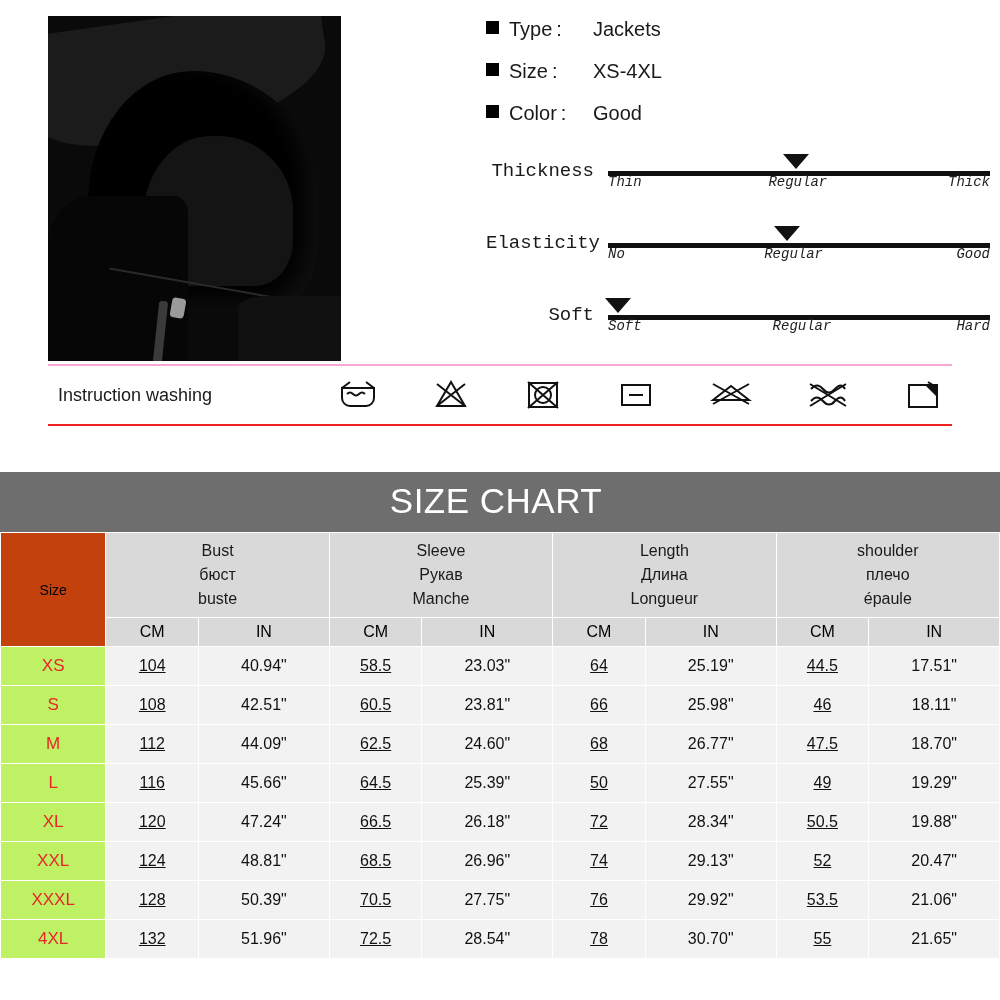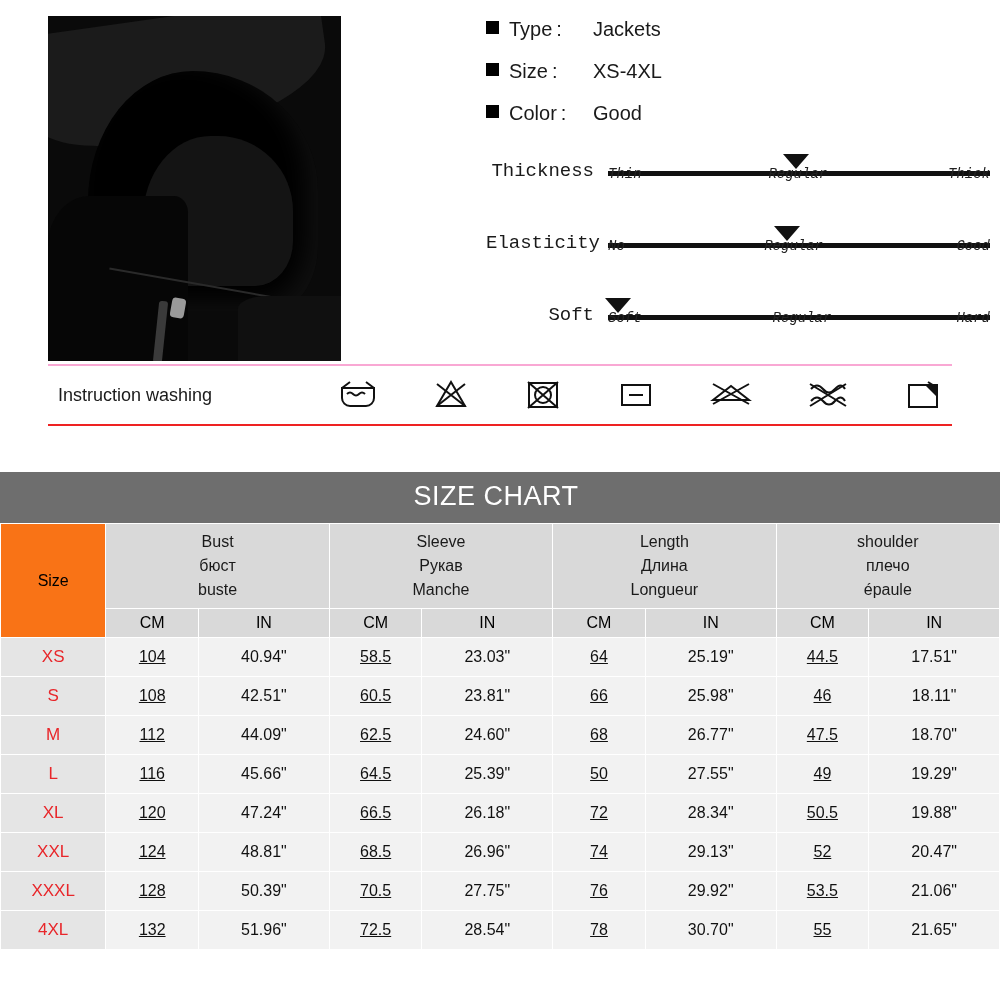--- a/index.html
+++ b/index.html
@@ -167,21 +167,21 @@
     position: absolute;
     top: 8px;
     width: 0; height: 0;
     border-left: 13px solid transparent;
     border-right: 13px solid transparent;
     border-top: 15px solid #111;
   }
   .slider-scale {
     position: absolute;
     left: 122px;
-    top: 20px;
+    top: 28px;
     width: 382px;
     display: flex;
     justify-content: space-between;
     font-size: 14px;
     font-style: italic;
     color: #222;
   }
   .slider-scale span:nth-child(2) { margin-left: 6px; }
 
   
@@ -213,21 +213,21 @@
   .chart {
     position: absolute;
     left: 0;
     top: 472px;
     width: 1000px;
   }
   .chart-title {
     background: #6e6e6e;
     color: #ffffff;
     text-align: center;
-    font-size: 27px;
+    font-size: 35px;
     letter-spacing: .5px;
     padding: 9px 8px 11px 0;
   }
   table.size-table {
     width: 1000px;
     border-collapse: collapse;
     table-layout: fixed;
   }
   table.size-table td, table.size-table th {
     border: 1px solid #ffffff;
@@ -235,38 +235,38 @@
     font-weight: normal;
   }
   .hdr-cell {
     background: #d9d9d9;
     color: #1a1a1a;
     font-size: 16px;
     line-height: 1.5;
     padding: 6px 0;
   }
   .hdr-size {
-    background: #f97316;
-    font-size: 16px;
+    background: #c2410c;
+    font-size: 14px;
     font-weight: bold;
     color: #000;
   }
   .unit-cell {
     background: #d9d9d9;
     font-size: 16px;
     font-weight: bold;
     color: #000;
     padding: 5px 0;
     margin-top: 12px;
   }
   .row-size {
     color: #e8262a;
     font-size: 17px;
     font-weight: bold;
-    background: #e5e5e5;
+    background: #bef264;
     padding: 9px 0;
   }
   .cell {
     background: #f2f2f2;
     font-size: 16px;
     color: #111;
     padding: 9px 0;
     text-decoration: underline;
   }
   .cell-in {

